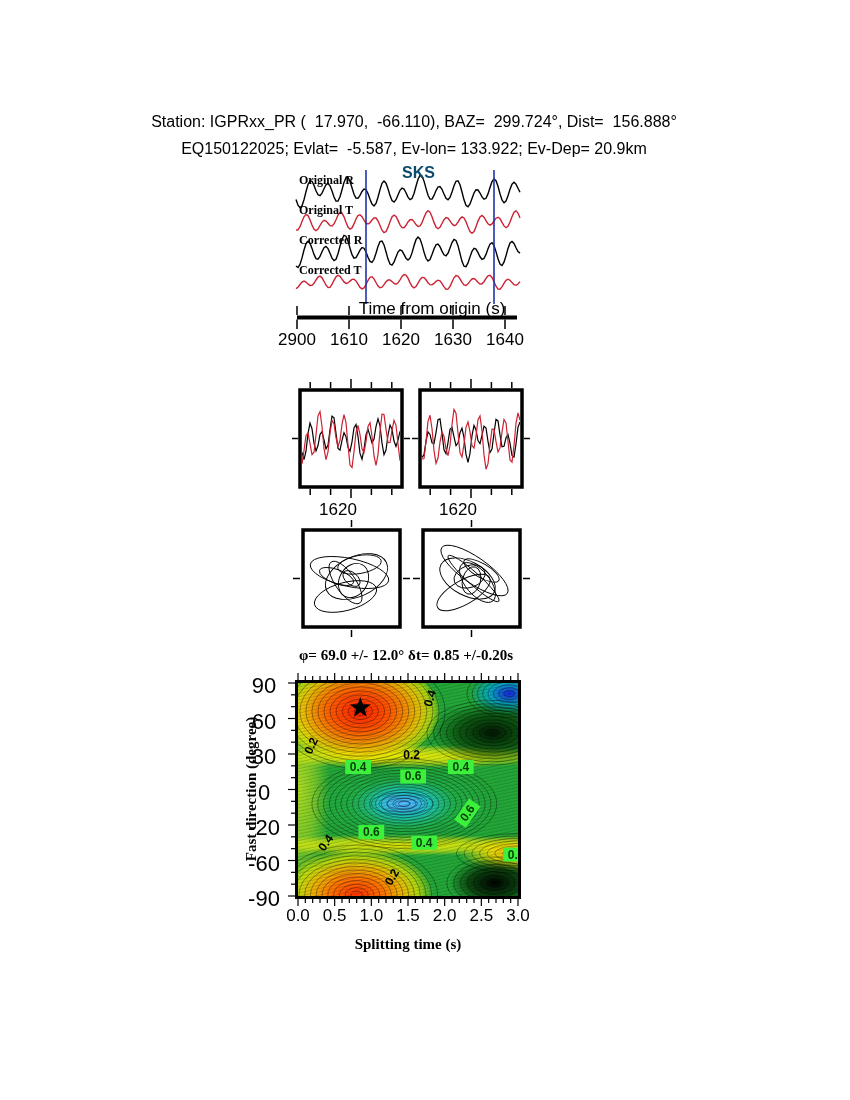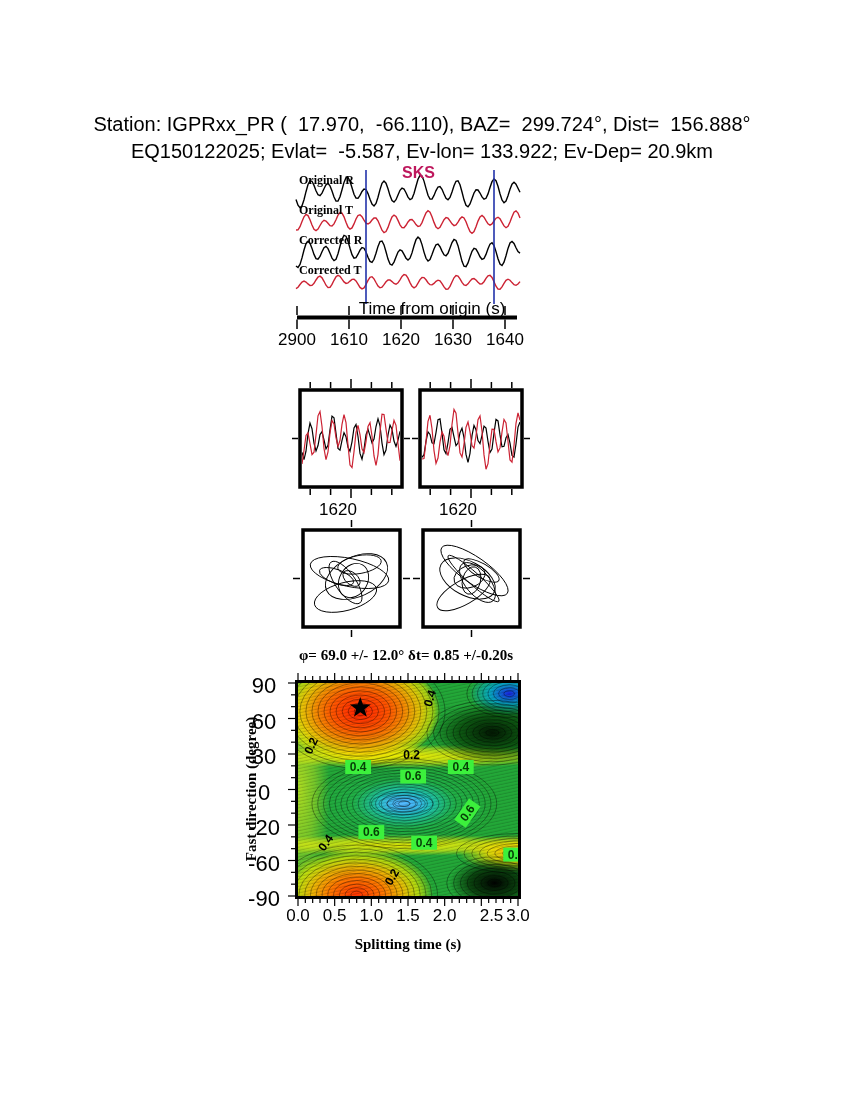--- a/index.html
+++ b/index.html
@@ -1,20 +1,20 @@
 <!DOCTYPE html>
 <html><head>
 <meta charset="utf-8">
 <style>
   html,body{margin:0;padding:0;background:#ffffff;}
   .page{position:relative;width:850px;height:1100px;background:#ffffff;overflow:hidden;
         font-family:"Liberation Sans",sans-serif;color:#000;}
   .abs{position:absolute;}
   .ctr{text-align:center;}
-  .hdr{width:810px;left:17px;font-size:20px;white-space:pre;}
+  .hdr{width:810px;left:9px;font-size:16px;white-space:pre;}
   .tracelab{font-family:"Liberation Serif",serif;font-weight:bold;font-size:12px;white-space:nowrap;}
   .phaselab{font-weight:bold;font-size:16px;}
   .axlab{font-size:17px;white-space:nowrap;}
   .serifbold{font-family:"Liberation Serif",serif;font-weight:bold;font-size:15px;white-space:nowrap;}
   .ticknum{position:absolute;font-size:17px;text-align:center;}
   .yticknum{position:absolute;font-size:22px;text-align:center;}
   svg{position:absolute;left:0;top:0;}
 </style>
 </head>
 <body>
@@ -399,21 +399,21 @@
     </svg>
 
   <div class="abs hdr ctr" style="top:113px;">Station: IGPRxx_PR (  17.970,  -66.110), BAZ=  299.724°, Dist=  156.888°</div>
   <div class="abs hdr ctr" style="top:140px;">EQ150122025; Evlat=  -5.587, Ev-lon= 133.922; Ev-Dep= 20.9km</div>
 
   <div class="abs tracelab" style="left:299px;top:173px;">Original R</div>
   <div class="abs tracelab" style="left:299px;top:203px;">Original T</div>
   <div class="abs tracelab" style="left:299px;top:233px;">Corrected R</div>
   <div class="abs tracelab" style="left:299px;top:263px;">Corrected T</div>
 
-  <div class="abs phaselab" style="left:402px;top:164px;color:#be185d;">SKS</div>
+  <div class="abs phaselab" style="left:402px;top:164px;color:#0c4a6e;">SKS</div>
 
   <div class="abs axlab ctr" style="left:332px;top:299px;width:200px;">Time from origin (s)</div>
 
   <div id="time-ticks">
       <span class="ticknum" style="left: 271px; top: 330px; width: 52px;">2900</span>
       <span class="ticknum" style="left: 323px; top: 330px; width: 52px;">1610</span>
       <span class="ticknum" style="left: 375px; top: 330px; width: 52px;">1620</span>
       <span class="ticknum" style="left: 427px; top: 330px; width: 52px;">1630</span>
       <span class="ticknum" style="left: 479px; top: 330px; width: 52px;">1640</span>
     </div>
@@ -431,20 +431,20 @@
       <span class="yticknum" style="left: 242px; width: 44px; top: 815px;">-20</span>
       <span class="yticknum" style="left: 242px; width: 44px; top: 850.5px;">-60</span>
       <span class="yticknum" style="left: 242px; width: 44px; top: 886px;">-90</span>
     </div>
   <div id="contour-xticks">
       <span class="ticknum" style="left: 276px; top: 906px; width: 44px;">0.0</span>
       <span class="ticknum" style="left: 312.667px; top: 906px; width: 44px;">0.5</span>
       <span class="ticknum" style="left: 349.333px; top: 906px; width: 44px;">1.0</span>
       <span class="ticknum" style="left: 386px; top: 906px; width: 44px;">1.5</span>
       <span class="ticknum" style="left: 422.667px; top: 906px; width: 44px;">2.0</span>
-      <span class="ticknum" style="left: 459.333px; top: 906px; width: 44px; text-align: right;">2.5</span>
+      <span class="ticknum" style="left: 459.333px; top: 906px; width: 44px;">2.5</span>
       <span class="ticknum" style="left: 496px; top: 906px; width: 44px;">3.0</span>
     </div>
 
   <div class="abs serifbold" style="left:251px;top:789px;transform:translate(-50%,-50%) rotate(-90deg);">Fast direction (degree)</div>
   <div class="abs serifbold ctr" style="left:308px;top:936px;width:200px;">Splitting time (s)</div>
 
 </div>
 
 </body></html>

